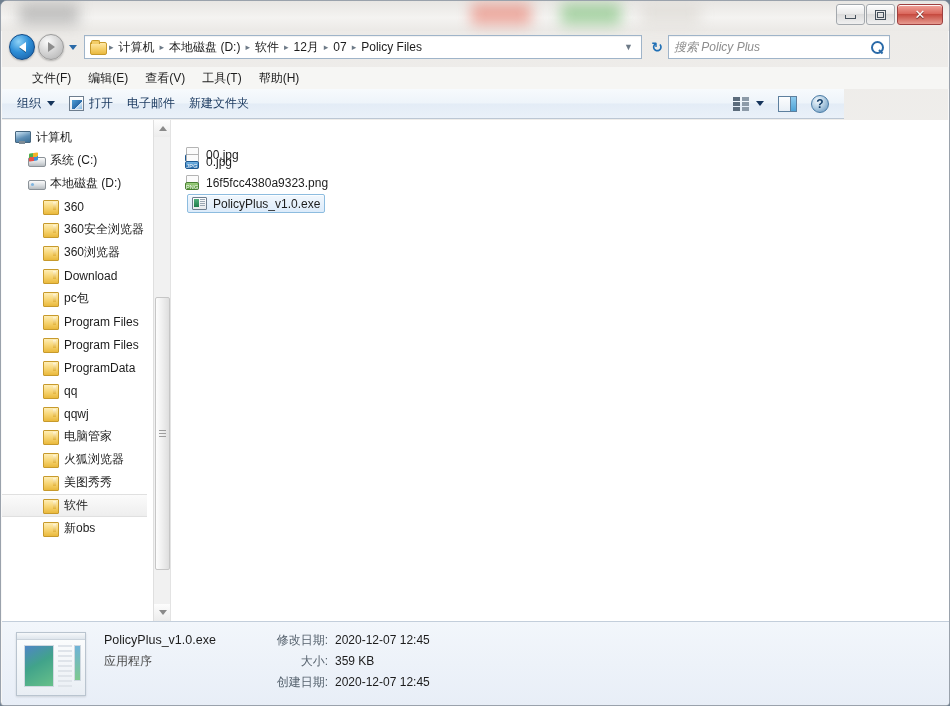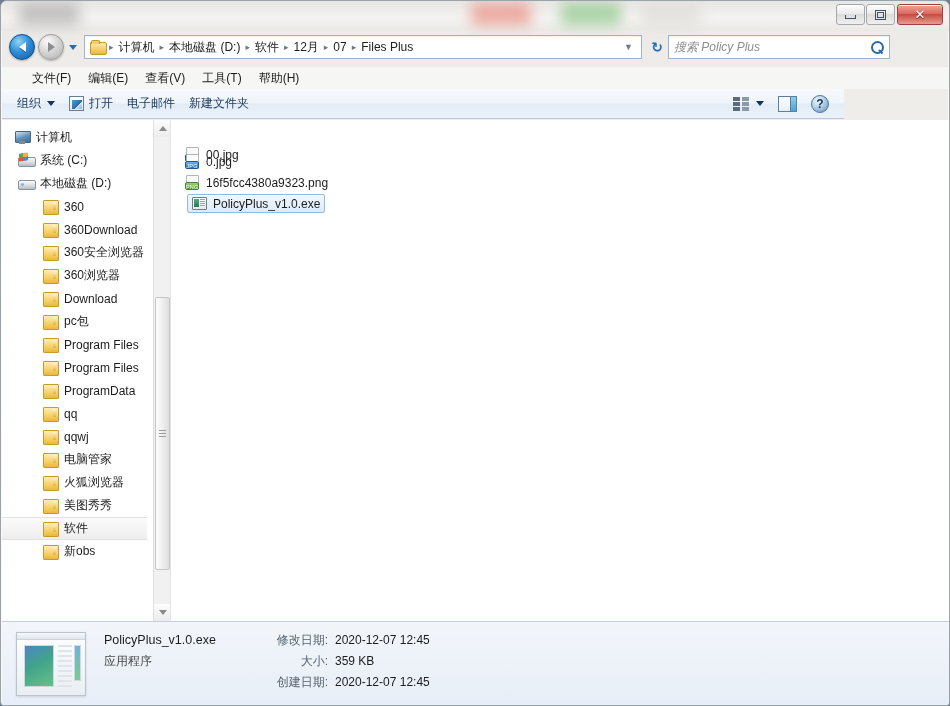--- a/index.html
+++ b/index.html
@@ -121,21 +121,21 @@
   
   #content{ position:absolute; left:1px; top:119px; width:948px; height:501px;
     background:#fff; display:flex; }
   #nav{ width:168px; background:#fff; position:relative; overflow:hidden; }
   #navinner{ padding-top:6px; }
   .tnode{ height:23px; display:flex; align-items:center; padding-left:12px;
     font-size:12px; color:#1c1c1c; white-space:nowrap; }
   .tnode.sel{ background:linear-gradient(180deg,#fbfbfb 0%,#eeeeee 100%);
     border-top:1px solid #e0e0e0; border-bottom:1px solid #e0e0e0;
     height:23px; margin-left:-12px; padding-left:12px; width:156px; }
-  .tnode.lvl1{ padding-left:16px; }
+  .tnode.lvl1{ padding-left:26px; }
   .tnode.lvl2{ padding-left:40px; }
   .tnode.lvl2.sel{ margin-left:0; padding-left:40px; width:145px; }
   .tico{ width:17px; height:15px; margin-right:5px; position:relative; flex:none; }
   .tico.folder::before{ content:""; position:absolute; left:1px; top:1px; width:14px; height:13px;
     background:linear-gradient(180deg,#ffeeb6 0%,#f7d574 50%,#eab93c 100%);
     border:1px solid #c79a2c; border-radius:1px; }
   .tico.folder::after{ content:""; position:absolute; left:11px; top:3px; width:3px; height:8px;
     background:linear-gradient(180deg,#fff6d8,#e3b33a); }
   .tico.pc::before{ content:""; position:absolute; left:1px; top:1px; width:14px; height:10px;
     background:linear-gradient(160deg,#cfe6f5 0%,#5f8fb5 55%,#3d6f96 100%);
@@ -258,21 +258,21 @@
       <span class="crumb">计算机</span>
       <span class="sep">▸</span>
       <span class="crumb">本地磁盘 (D:)</span>
       <span class="sep">▸</span>
       <span class="crumb">软件</span>
       <span class="sep">▸</span>
       <span class="crumb">12月</span>
       <span class="sep">▸</span>
       <span class="crumb">07</span>
       <span class="sep">▸</span>
-      <span class="crumb">Files Plus</span>
+      <span class="crumb">Policy Files</span>
       <span class="crumbdrop sep">▼</span>
     </div>
 
     <div id="refresh">
       <span>↻</span>
     </div>
 
     <div id="searchbox">
       <span id="searchph">搜索 Policy Plus</span>
       <span class="magn"></span>
@@ -337,24 +337,20 @@
           <div class="tnode lvl1">
             <span class="tico drive"></span>
             <span>本地磁盘 (D:)</span>
           </div>
           <div class="tnode lvl2">
             <span class="tico folder"></span>
             <span>360</span>
           </div>
           <div class="tnode lvl2">
             <span class="tico folder"></span>
-            <span>360Download</span>
-          </div>
-          <div class="tnode lvl2">
-            <span class="tico folder"></span>
             <span>360安全浏览器</span>
           </div>
           <div class="tnode lvl2">
             <span class="tico folder"></span>
             <span>360浏览器</span>
           </div>
           <div class="tnode lvl2">
             <span class="tico folder"></span>
             <span>Download</span>
           </div>

